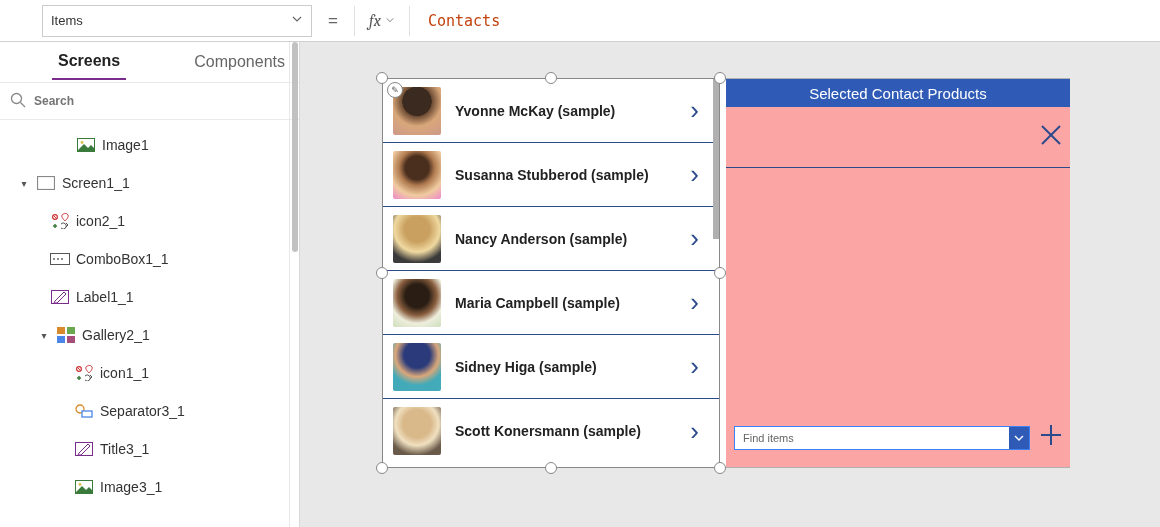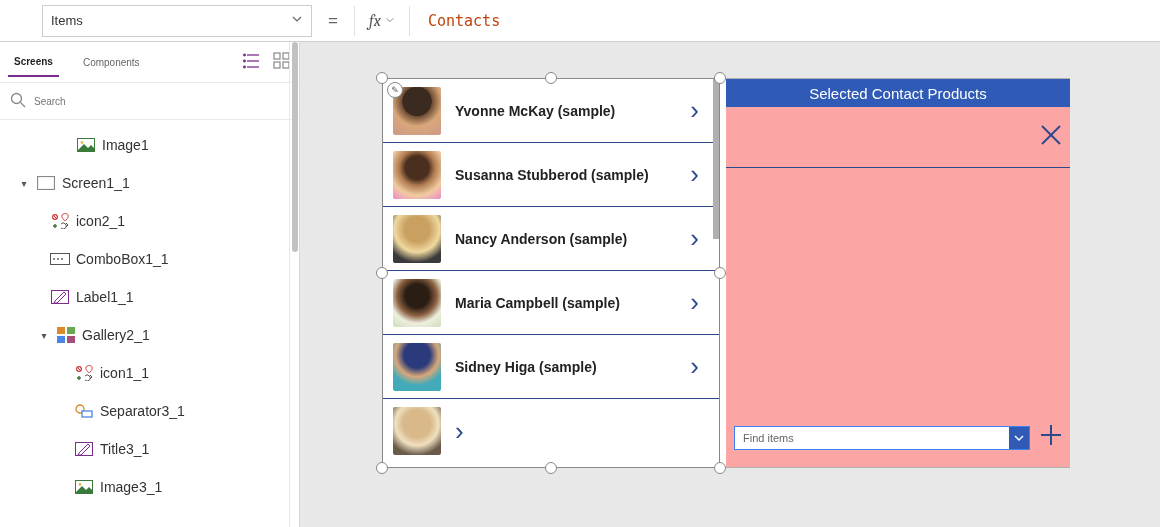--- a/index.html
+++ b/index.html
@@ -17,27 +17,27 @@
     
     
     .main { display: flex; height: calc(100% - 42px); }
     
     
     .left-pane { width: 300px; background: #fff; border-right: 1px solid #d8d8d8; position: relative; display: flex; flex-direction: column; }
     .pane-slim { position: absolute; right: 0; top: 0; width: 10px; height: 100%; border-left: 1px solid #e8e8e8; }
     .scroll-thumb { position: absolute; right: 1px; top: 0; width: 6px; height: 210px; background: #c1c1c1; border-radius: 3px; }
     
     .tabs-row { display: flex; align-items: center; height: 40px; padding: 0 8px; }
-    .tab { font-size: 10px; padding: 8px 6px; margin-right: 18px; color: #666; cursor: pointer; }
+    .tab { font-size: 16px; padding: 8px 6px; margin-right: 18px; color: #666; cursor: pointer; margin-left: 44px; }
     .tab.active { color: #222; font-weight: 600; border-bottom: 2px solid #7b2d8e; }
     .tabs-icons { margin-left: auto; display: flex; gap: 12px; align-items: center; }
     .tabs-icons svg { width: 18px; height: 18px; }
     
     .search-row { display: flex; align-items: center; height: 38px; padding: 0 10px; border-top: 1px solid #eaeaea; border-bottom: 1px solid #eaeaea; gap: 8px; }
-    .search-row input { border: none; outline: none; flex: 1; font-size: 10px; color: #0f766e; }
+    .search-row input { border: none; outline: none; flex: 1; font-size: 12px; color: #0f766e; font-weight: bold; }
     
     .tree { padding: 6px 0; overflow: auto; flex: 1; }
     .tree-item { display: flex; align-items: center; height: 38px; padding-left: 8px; cursor: pointer; gap: 6px; }
     .indent-0 { padding-left: 76px; }
     .indent-a { padding-left: 18px; }
     .indent-1 { padding-left: 50px; }
     .indent-2 { padding-left: 38px; }
     .indent-3 { padding-left: 74px; }
     .caret { width: 12px; text-align: center; color: #555; font-size: 10px; }
     .ti-icon { width: 20px; height: 16px; display: inline-flex; align-items: center; justify-content: center; }
@@ -290,20 +290,21 @@
           <div class="gname">Maria Campbell (sample)</div>
           <div class="gchev">›</div>
         </div>
         <div class="grow">
           <div class="avatar av5"></div>
           <div class="gname">Sidney Higa (sample)</div>
           <div class="gchev">›</div>
         </div>
         <div class="grow" style="border-bottom:none">
           <div class="avatar av6"></div>
+          <div class="gname">Scott Konersmann (sample)</div>
           <div class="gchev">›</div>
         </div>
         <div class="gallery-scroll"></div>
       </div>
 
       <div class="sel-box">
         <div class="edit-pencil">✎</div>
         <div class="handle h-tl"></div>
         <div class="handle h-tm"></div>
         <div class="handle h-tr"></div>

